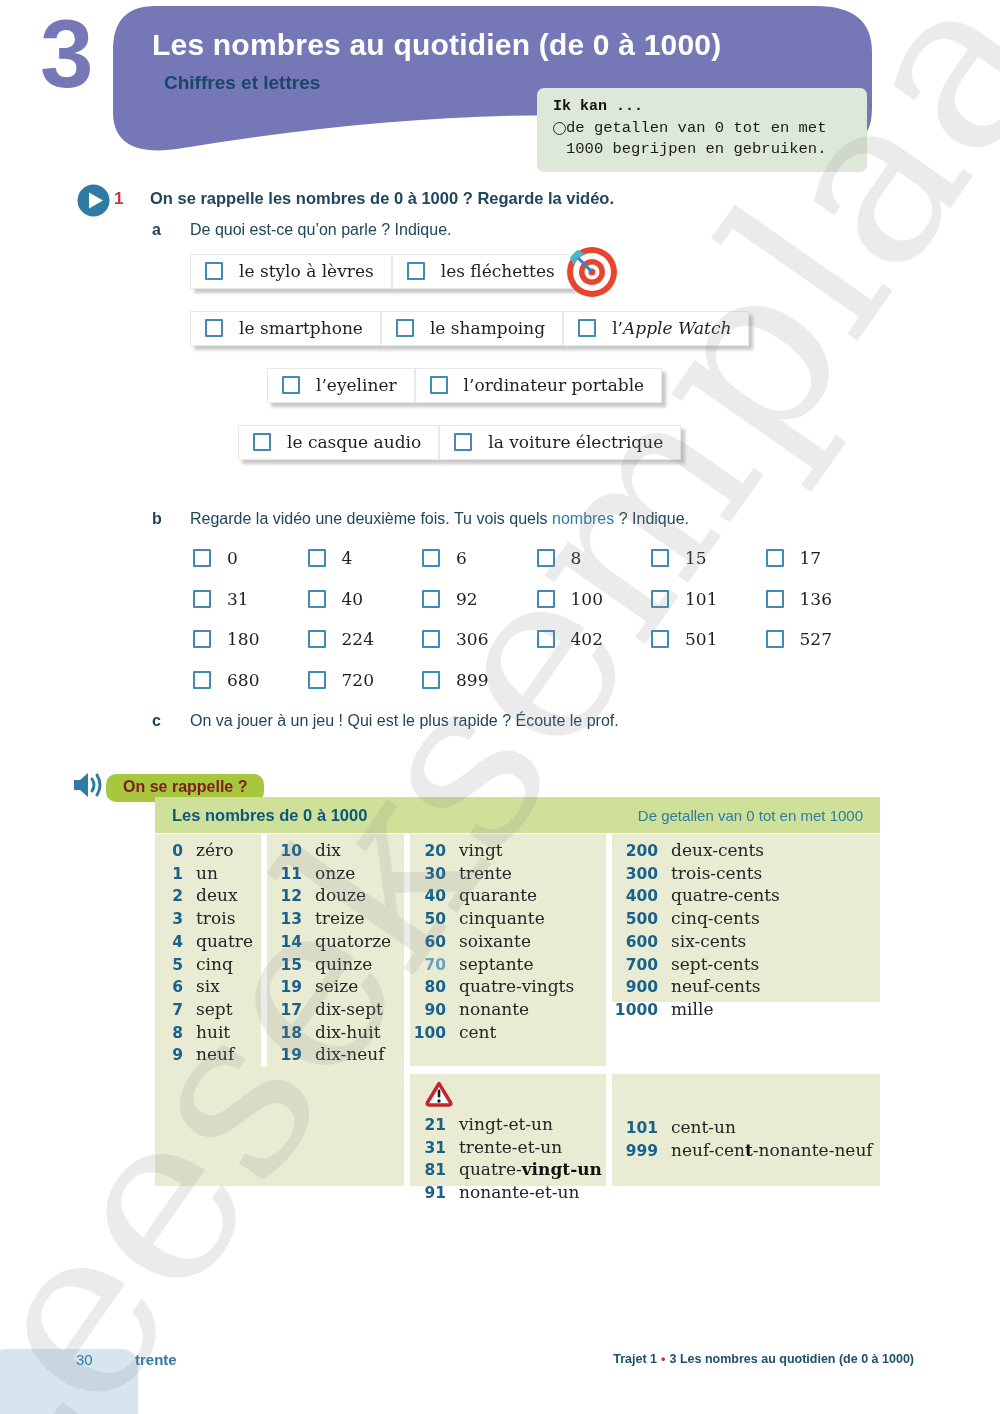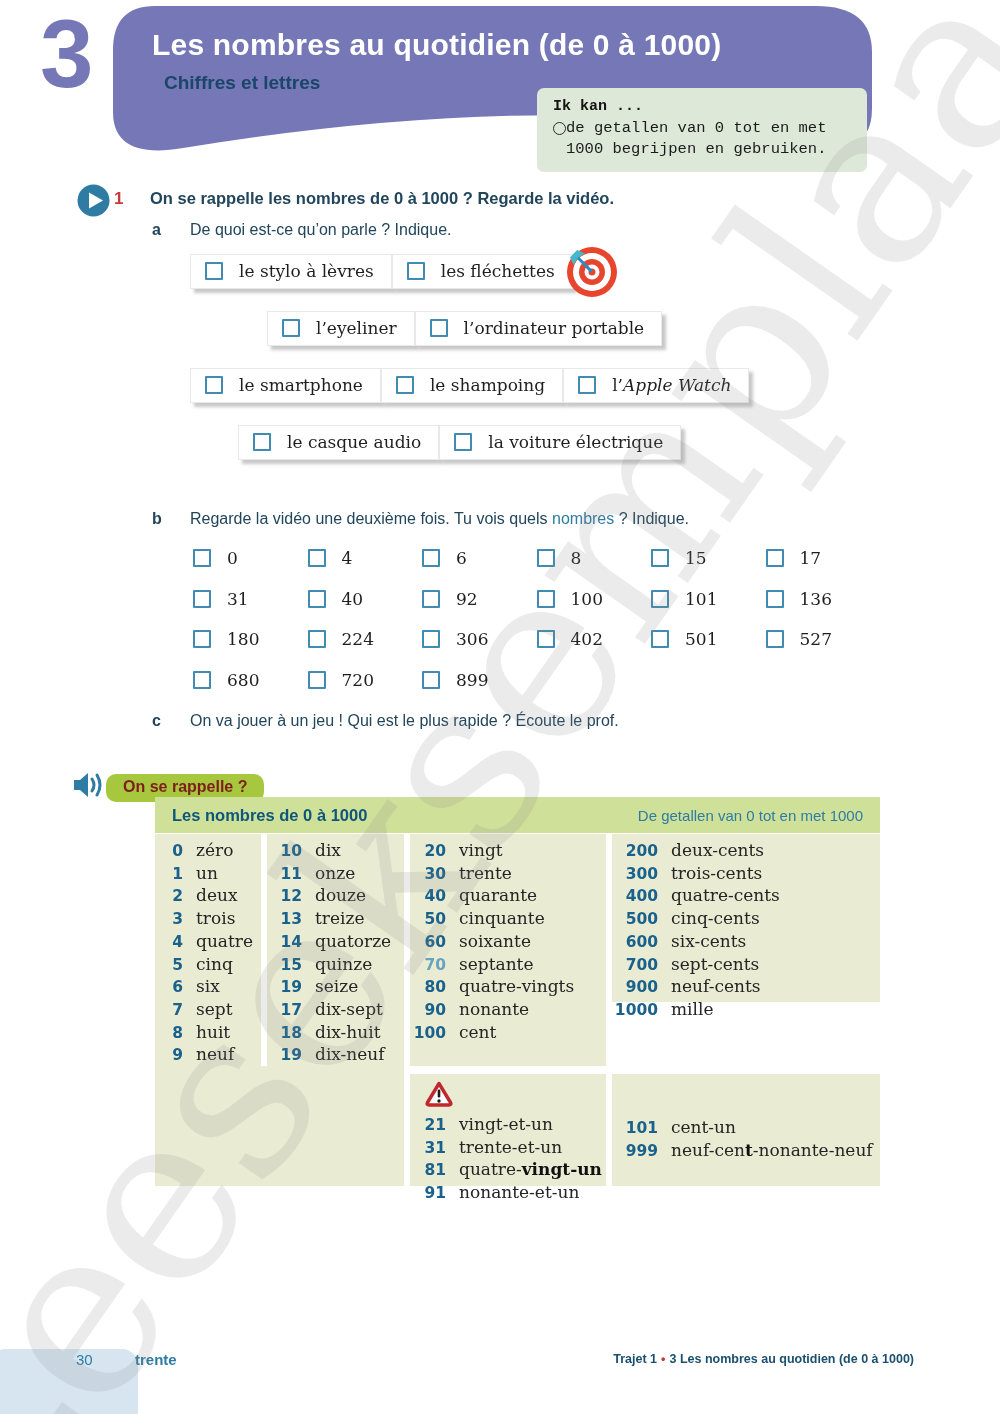--- a/index.html
+++ b/index.html
@@ -128,42 +128,42 @@
   <circle cx="28" cy="29" r="19" fill="#ffffff"></circle>
   <circle cx="28" cy="29" r="13" fill="#e8452f"></circle>
   <circle cx="28" cy="29" r="7.5" fill="#ffffff"></circle>
   <circle cx="28" cy="29" r="3.5" fill="#e8452f"></circle>
   <g transform="rotate(-45 28 29)">
     <rect x="26.6" y="5" width="3" height="24" rx="1.2" fill="#2f88c5"></rect>
     <path d="M23 2 L33 2 L36 10 L28 8 L20 10 Z" fill="#45b8cc" transform="translate(0,1)"></path>
   </g>
           </svg></span>
       </div>
+      <div class="opt-row" style="margin-left: 190px;">
+        <div class="option-box">
+          <span class="cb"></span>
+          <span>le smartphone</span>
+        </div>
+        <div class="option-box">
+          <span class="cb"></span>
+          <span>le shampoing</span>
+        </div>
+        <div class="option-box">
+          <span class="cb"></span>
+          <span>l’<i>Apple Watch</i></span>
+        </div>
+      </div>
       <div class="opt-row" style="margin-left: 267px;">
         <div class="option-box">
           <span class="cb"></span>
           <span>l’eyeliner</span>
         </div>
         <div class="option-box">
           <span class="cb"></span>
           <span>l’ordinateur portable</span>
-        </div>
-      </div>
-      <div class="opt-row" style="margin-left: 190px;">
-        <div class="option-box">
-          <span class="cb"></span>
-          <span>le smartphone</span>
-        </div>
-        <div class="option-box">
-          <span class="cb"></span>
-          <span>le shampoing</span>
-        </div>
-        <div class="option-box">
-          <span class="cb"></span>
-          <span>l’<i>Apple Watch</i></span>
         </div>
       </div>
       <div class="opt-row" style="margin-left: 238px; align-items: center;">
         <div class="option-box">
           <span class="cb"></span>
           <span>le casque audio</span>
         </div>
         <div class="option-box">
           <span class="cb"></span>
           <span>la voiture électrique</span>

